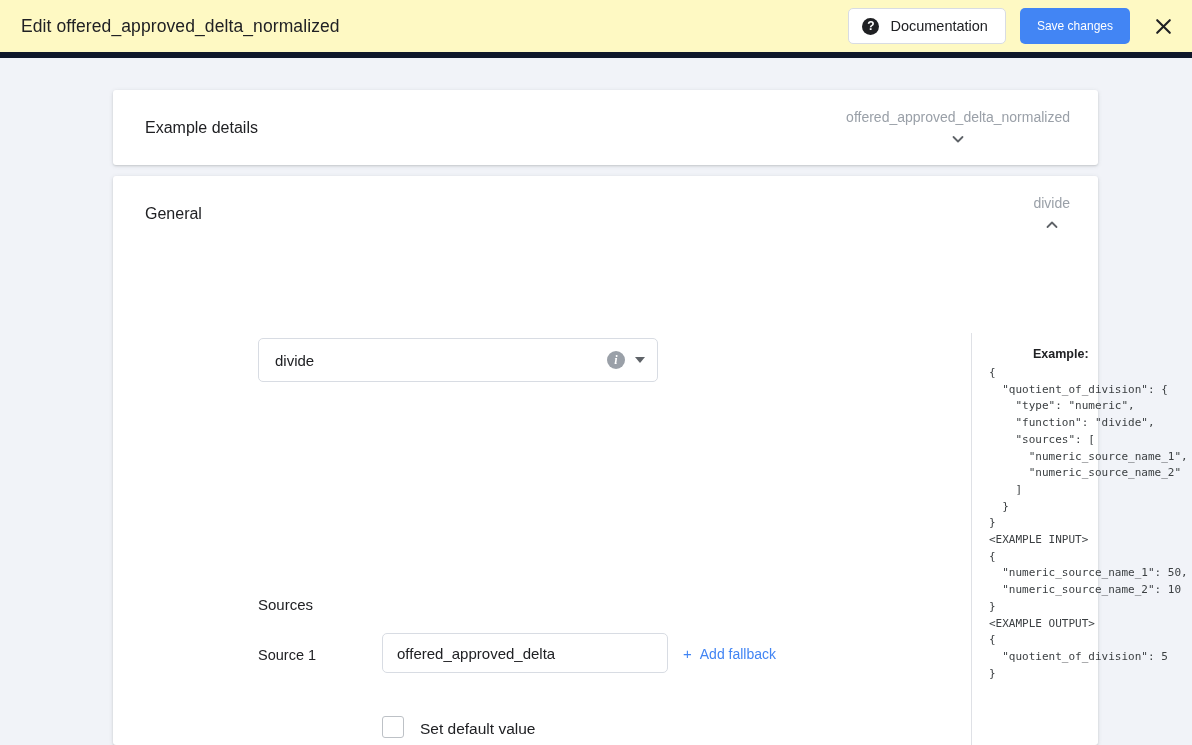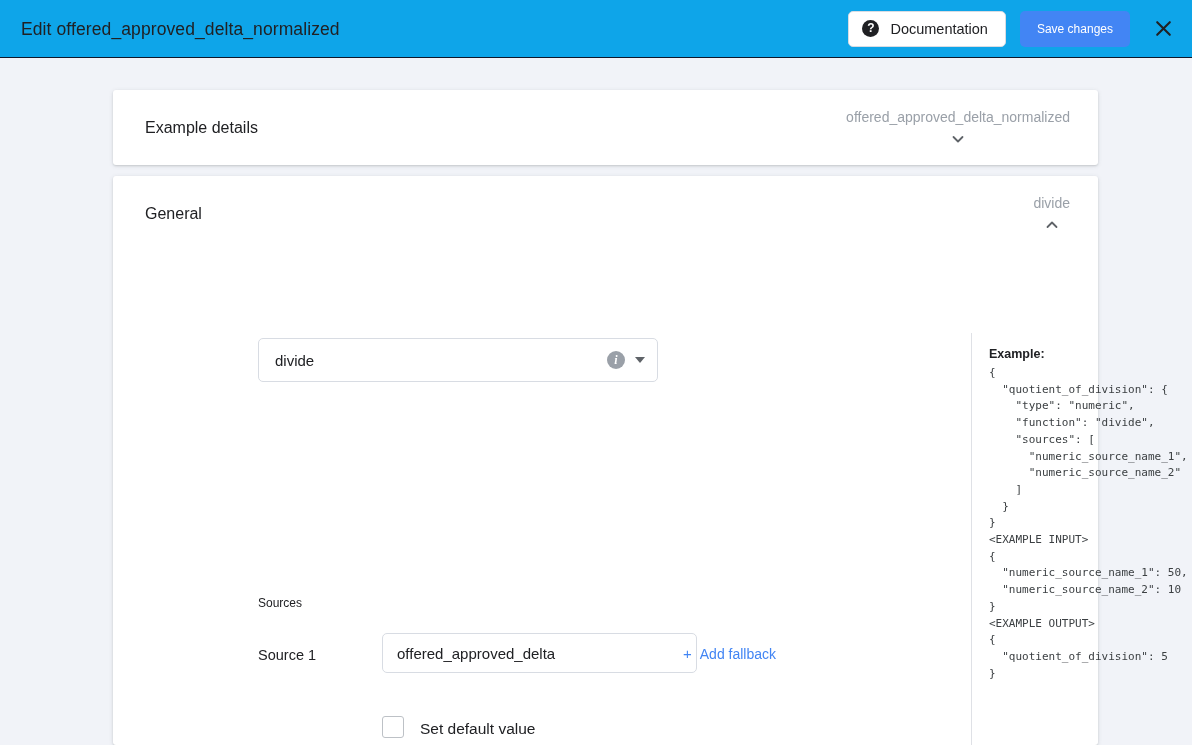--- a/index.html
+++ b/index.html
@@ -9,22 +9,22 @@
     background: #f1f3f8;
     font-family: "Liberation Sans", sans-serif;
     color: #202124;
     overflow: hidden;
   }
 
   
   .topbar {
     position: absolute; top: 0; left: 0;
     width: 1192px; height: 58px;
-    background: #0ea5e9;
-    border-bottom: 1px solid #0f172a;
+    background: #fef9c3;
+    border-bottom: 6px solid #0f172a;
     display: flex; align-items: center;
   }
   .page-title {
     position: absolute; left: 21px; top: 50%;
     transform: translateY(-50%);
     font-size: 17.5px; font-weight: 400; color: #202124;
     letter-spacing: 0.1px; white-space: nowrap;
   }
   .topbar-actions {
     position: absolute; right: 14px; top: 50%;
@@ -107,34 +107,34 @@
   .caret {
     width: 0; height: 0;
     border-left: 5px solid transparent;
     border-right: 5px solid transparent;
     border-top: 6px solid #5f6368;
     flex: none;
   }
 
   .sources-label {
     position: absolute; left: 145px; top: 345px;
-    font-size: 12px; color: #202124;
+    font-size: 15px; color: #202124;
   }
 
   .src-row { position: absolute; left: 145px; width: 700px; }
   #src1-row { top: 382px; }
   #src2-row { top: 527px; }
 
   .src-label {
     position: absolute; left: 0; top: 14px;
     font-size: 14.5px; color: #202124;
   }
   .src-input {
     position: absolute; left: 124px; top: 0;
-    width: 315px; height: 40px;
+    width: 286px; height: 40px;
     border: 1px solid #d8dce3; border-radius: 5px;
     background: #ffffff;
     font-size: 15px; color: #202124;
     padding: 0 14px;
     font-family: "Liberation Sans", sans-serif;
   }
   .add-fallback {
     position: absolute; left: 425px; top: 12px;
     display: flex; align-items: center; gap: 8px;
     font-size: 14px; color: #4285f4; cursor: pointer;
@@ -160,20 +160,21 @@
     width: 1px; height: 462px;
     background: #dfe1e6;
   }
   .example-panel {
     position: absolute; left: 876px; top: 96px;
     width: 200px;
   }
   .example-title {
     font-size: 12.5px; font-weight: 700; color: #202124;
     margin-bottom: 4px;
+    margin-left: 44px;
   }
   .code {
     font-family: "DejaVu Sans Mono", monospace;
     font-size: 11px; line-height: 16.7px;
     color: #3c4043; white-space: pre;
   }
 </style>
 </head>
 <body>
 

